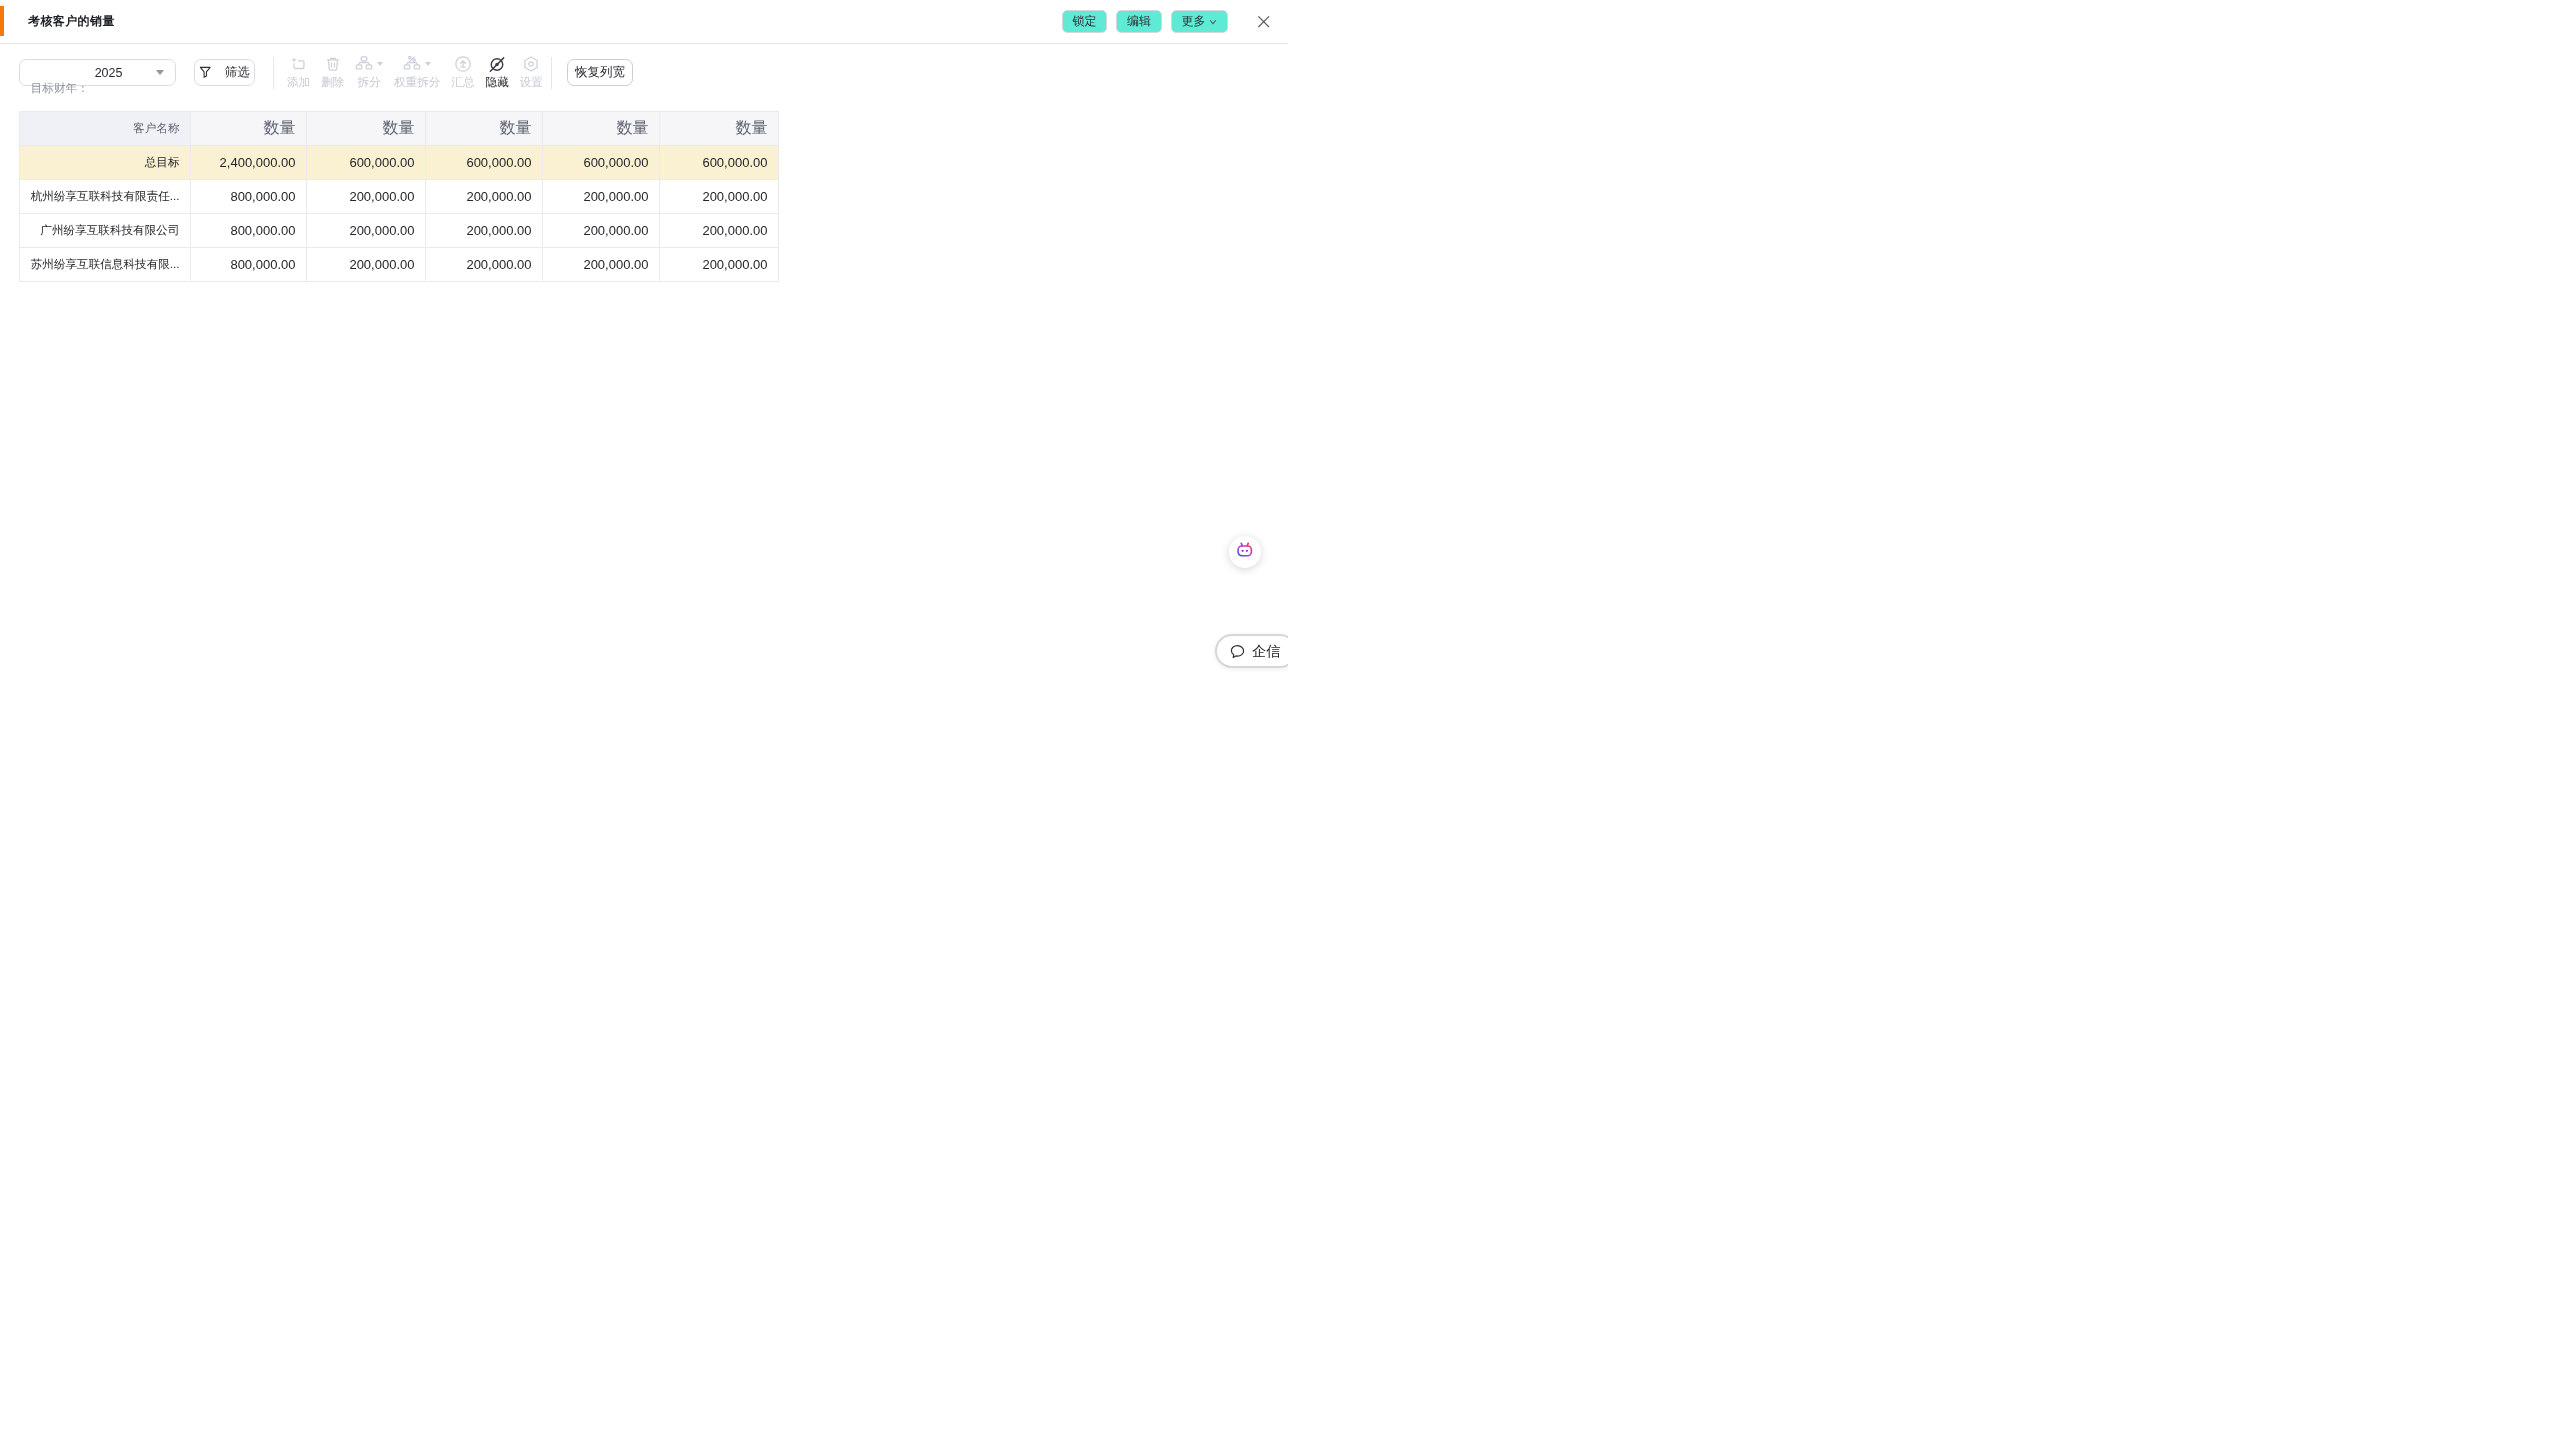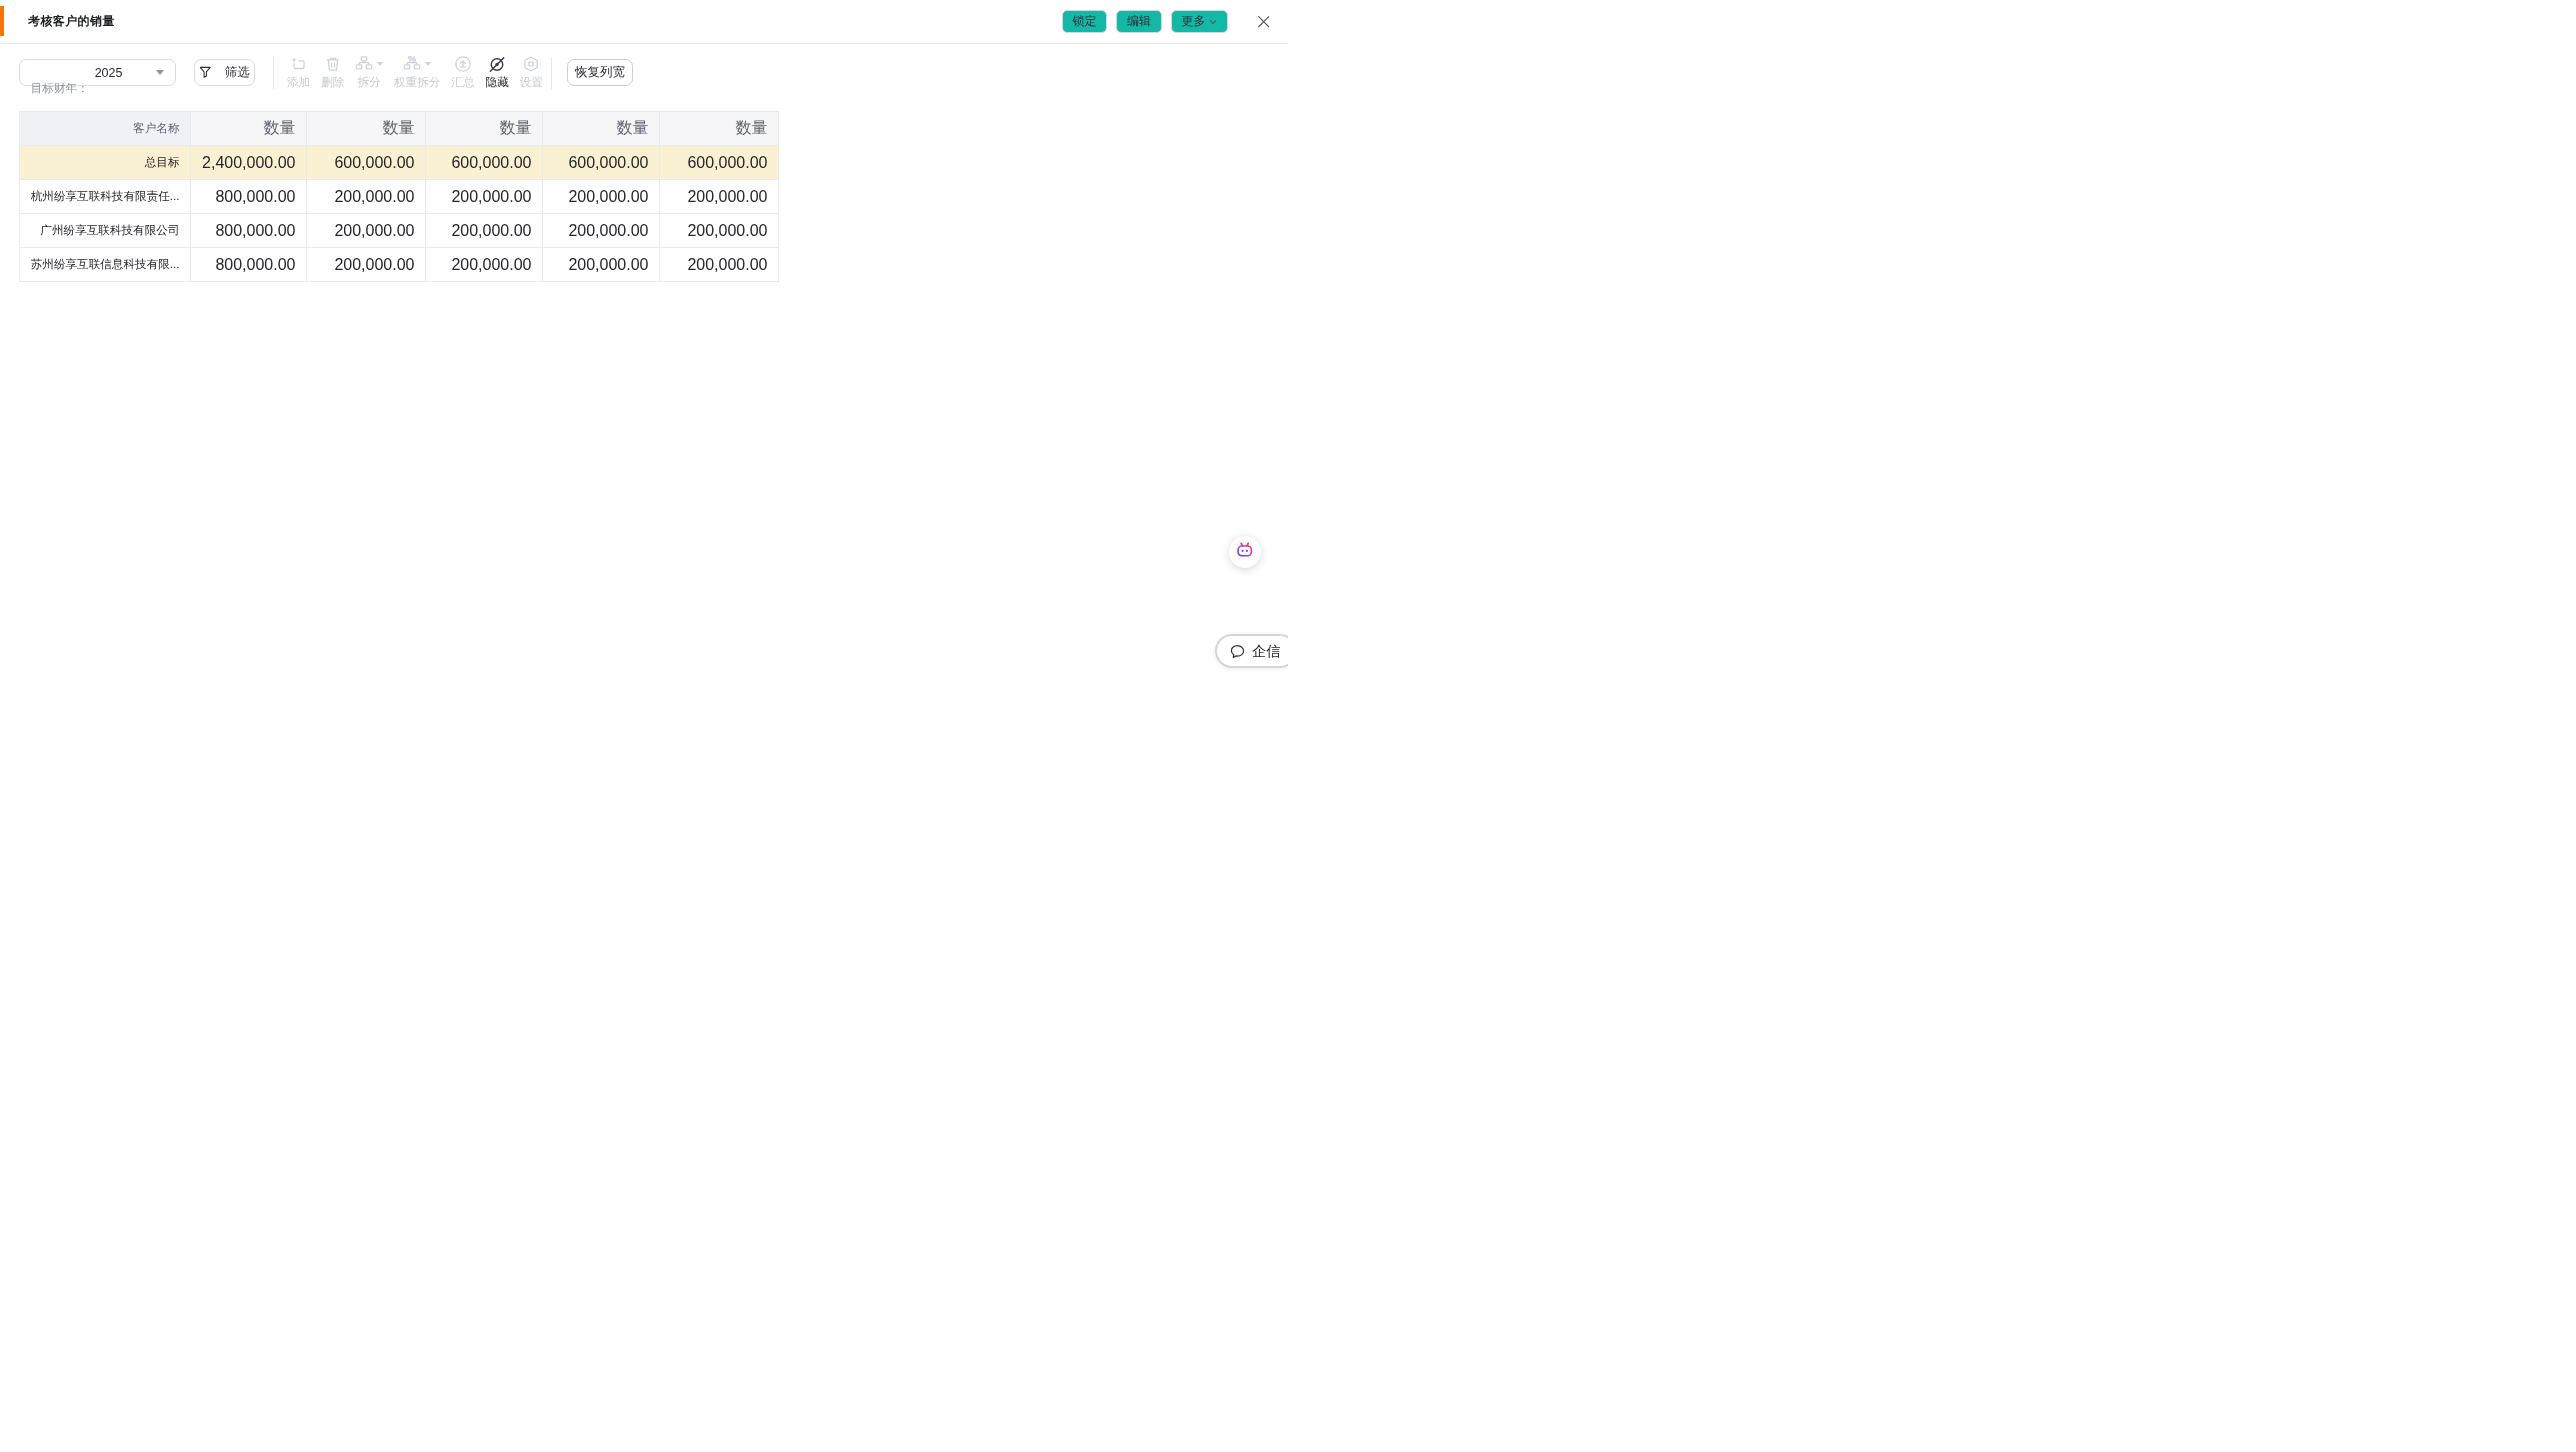--- a/index.html
+++ b/index.html
@@ -7,21 +7,21 @@
     width:1288px;height:726px;position:relative;overflow:hidden;
     background:#ffffff;
     font-family:"Liberation Sans","DejaVu Sans",sans-serif;
     color:#24262b;
   }
   
   .titlebar{position:absolute;left:0;top:0;width:1288px;height:43px;background:#fff;border-bottom:0.9px solid #e8e8ea;}
   .accent{position:absolute;left:0;top:6.3px;width:3.6px;height:29.5px;background:#f7780a;}
   .page-title{position:absolute;left:28px;top:0;line-height:43px;font-size:12px;font-weight:700;color:#1d2025;letter-spacing:0.4px;}
   .tb-actions{position:absolute;right:16px;top:0;height:43px;display:flex;align-items:center;gap:9px;}
-  .btn{box-sizing:border-box;height:23px;padding:0 9.8px;background:#14b8a6;border:0.9px solid #d4d7dd;border-radius:5.4px;
+  .btn{box-sizing:border-box;height:23px;padding:0 9.8px;background:#5eead4;border:0.9px solid #d4d7dd;border-radius:5.4px;
        font-size:12px;color:#2b2f36;display:inline-flex;align-items:center;gap:3.6px;cursor:pointer;white-space:nowrap;}
   .chev{width:8px;height:8px;display:inline-block;}
   .close-x{margin-left:19px;width:16px;height:16px;display:inline-flex;align-items:center;justify-content:center;cursor:pointer;}
   
   .toolbar{position:absolute;left:0;top:43px;width:1288px;height:63px;}
   .select{position:absolute;left:19px;top:16px;width:157px;height:27px;box-sizing:border-box;border:0.9px solid #d9dce2;border-radius:7.2px;
           background:#fff;display:flex;align-items:center;padding:0 10.7px;cursor:pointer;}
   .select .lbl{font-size:11.6px;color:#8f949e;margin-top:32px;}
   .select .val{font-size:12.5px;color:#262a30;margin-left:6px;}
   .select .caret{margin-left:auto;width:0;height:0;border-left:4.5px solid transparent;border-right:4.5px solid transparent;border-top:5.4px solid #8f96a3;}
@@ -40,21 +40,21 @@
   .restore-btn{position:absolute;left:567px;top:16px;width:66px;height:27px;box-sizing:border-box;border:0.9px solid #c9cdd5;border-radius:7.2px;
           background:#fff;display:flex;align-items:center;justify-content:center;font-size:12.5px;color:#24262b;cursor:pointer;}
   
   table.grid{position:absolute;left:19px;top:111px;border-collapse:collapse;table-layout:fixed;background:#fff;}
   table.grid th,table.grid td{box-sizing:border-box;border:0.9px solid #e9eaee;font-weight:400;overflow:hidden;white-space:nowrap;}
   tr.hrow1{height:31px;} tr.hrow2{height:34px;} tr.drow{height:34px;}
   .th-side{background:#f0f1f6;text-align:right;padding:0 10.7px;font-size:11.6px;color:#5d6370;}
   .th-main{background:#f6f6f8;text-align:center;padding:0 10.7px;font-size:11.6px;color:#5d6370;}
   .th-qty{background:#f6f6f8;text-align:right;padding:0 10.7px;font-size:16px;color:#5d6370;}
   td.cell-name{text-align:right;padding:0 10.7px;font-size:11.6px;color:#24262b;}
-  td.cell-num{text-align:right;padding:0 10.7px;font-size:16px;color:#24262b;}
+  td.cell-num{text-align:right;padding:0 10.7px;font-size:13px;color:#24262b;}
   tr.hl td{background:#faf1d3;}
   
   .assistant{position:absolute;left:1229px;top:536px;width:32px;height:32px;border-radius:50%;background:#fff;
              box-shadow:0 1.8px 9px rgba(0,0,0,.16);display:flex;align-items:center;justify-content:center;cursor:pointer;}
   .qixin{position:absolute;right:-9px;top:634px;width:82px;height:34px;box-sizing:border-box;background:#fff;
          border:2.7px solid #d6d6d8;border-radius:18px;display:flex;align-items:center;padding-left:11.6px;gap:6.3px;
          box-shadow:0 0.9px 5.4px rgba(0,0,0,.08);cursor:pointer;}
   .qixin .q-lbl{font-size:14.3px;color:#23262b;}
 </style>
 </head>

